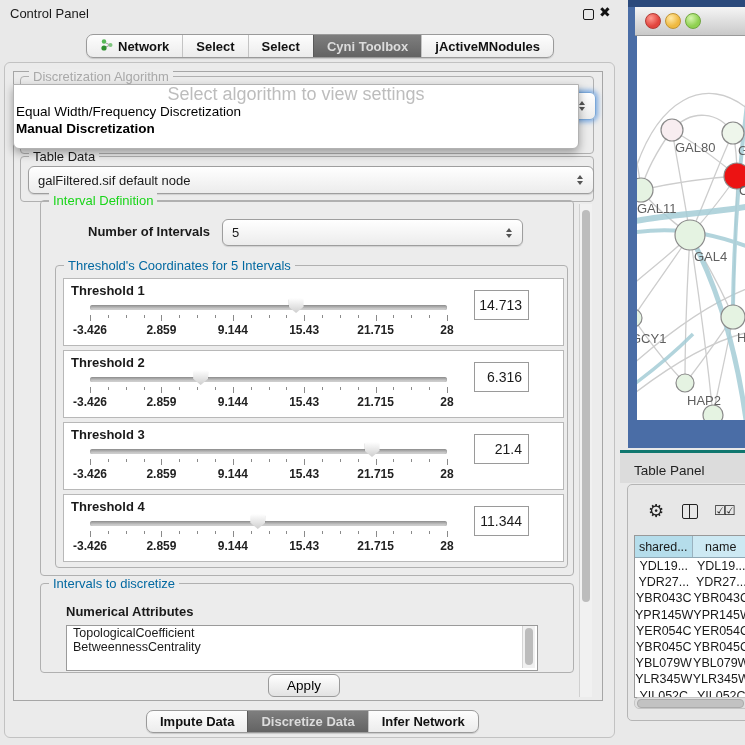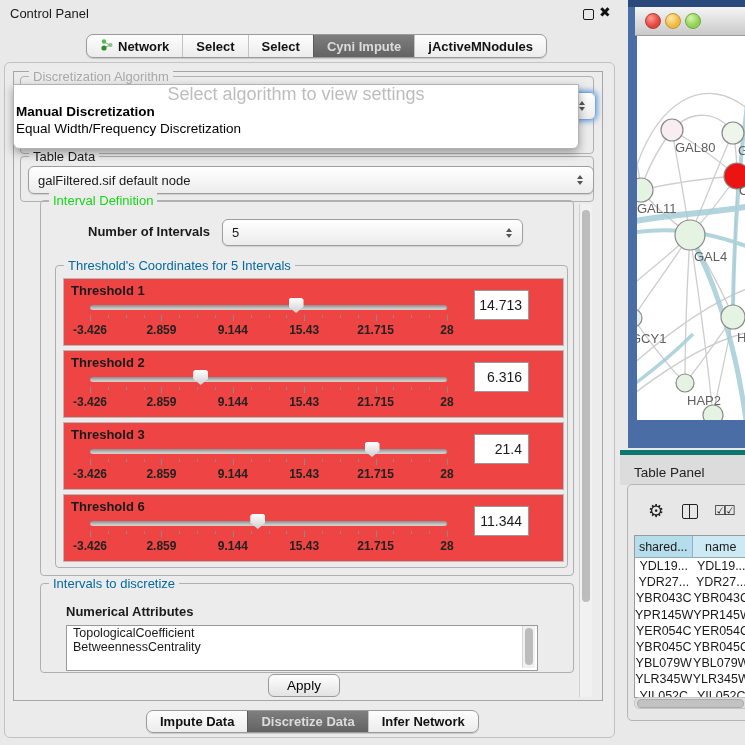--- a/index.html
+++ b/index.html
@@ -51,21 +51,21 @@
   #td-combo{left:28px;top:166px;width:555px;height:26px;}
 
   #panel-scrollbar{left:579px;top:204px;width:12px;height:493px;background:#f1f1f1;border-left:1px solid #d0d0d0;}
   #panel-scrollbar .thumb{position:absolute;left:2px;top:6px;width:8px;height:392px;border-radius:4px;background:#bcbcbc;}
 
   #int-group{left:40px;top:200px;width:532px;height:374px;}
   #noi-label{left:88px;top:224px;width:128px;font-size:13px;font-weight:bold;}
   #noi-combo{left:222px;top:219px;width:290px;height:25px;}
   #thr-group{left:55px;top:265px;width:511px;height:301px;}
 
-  .tbox{position:absolute;left:7px;width:499px;height:66px;border:1px solid #b8b8b8;background:#ef4444;}
+  .tbox{position:absolute;left:7px;width:499px;height:66px;border:1px solid #b8b8b8;background:#ffffff;}
   .tbox .thead{position:absolute;left:7px;top:4px;font-size:13px;font-weight:bold;}
   .tbox .track{position:absolute;left:26px;top:26px;width:357px;height:5px;border-radius:3px;
     background:linear-gradient(#8f8f8f,#dedede);box-shadow:inset 0 0 1px #777;}
   .tbox .handle{position:absolute;top:19px;width:15px;height:15px;
     background:linear-gradient(#ffffff,#cfcfcf);
     clip-path:polygon(0% 12%,12% 0%,88% 0%,100% 12%,100% 58%,50% 100%,0% 58%);
     filter:drop-shadow(0 0 1px #777);}
   .tbox .tick{position:absolute;top:36px;width:1px;height:3px;background:#8a8a8a;}
   .tbox .tick.major{height:6px;}
   .tbox .slab{position:absolute;top:44px;transform:translateX(-50%);font-size:12px;font-weight:bold;color:#222;}
@@ -87,21 +87,21 @@
   #net-topstrip{left:0;top:0;width:117px;height:7px;background:#2b4a7c;}
   #net-titlebar{left:7px;top:7px;width:110px;height:28px;background:linear-gradient(#f5f5f5,#c9c9c9);border-bottom:1px solid #9a9a9a;}
   .light{position:absolute;top:6px;width:14px;height:14px;border-radius:50%;}
   #light-red{left:10px;background:radial-gradient(circle at 35% 30%,#ff9a90,#e2453e 60%);border:1px solid #b23a34;}
   #light-yellow{left:30px;background:radial-gradient(circle at 35% 30%,#ffe9a8,#efb940 60%);border:1px solid #c19432;}
   #light-green{left:50px;background:radial-gradient(circle at 35% 30%,#d6f5b0,#8fd150 60%);border:1px solid #6fa63e;}
   #net-canvas{left:9px;top:36px;width:120px;height:384px;background:#fff;overflow:hidden;}
   #netsvg text{font-family:"Liberation Sans","DejaVu Sans",sans-serif;font-size:13px;fill:#5f5f5f;}
 
   
-  #tp-titlebar{left:620px;top:450px;width:125px;height:30px;background:#dcdcdc;border-top:5px solid #0f766e;}
+  #tp-titlebar{left:620px;top:450px;width:125px;height:30px;background:#dcdcdc;border-top:3px solid #0f766e;}
   #tp-title{left:14px;top:10px;font-size:13.5px;color:#222;}
   #tp-outer{left:627px;top:484px;width:124px;height:235px;border:1px solid #b5b5b5;border-radius:5px;background:#e7e7e7;}
   #gear-ic{left:20px;top:17px;font-size:18px;line-height:18px;color:#222;}
   #col-ic{left:54px;top:19px;width:14px;height:13px;border:1.8px solid #222;border-radius:2px;}
   #col-ic:before{content:"";position:absolute;left:5.5px;top:0;width:1.8px;height:13px;background:#222;}
   #check-ics{left:86px;top:18px;font-size:13px;letter-spacing:-2px;color:#222;}
   #tp-table{left:6px;top:50px;width:115px;height:161px;background:#fff;border:1px solid #999;overflow:hidden;}
   .tp-hrow{display:flex;height:21px;border-bottom:1px solid #8fa8b5;}
   .tp-hcell{font-size:12.5px;display:flex;align-items:center;justify-content:center;border-right:1px solid #9ab2bf;box-sizing:border-box;}
   .tp-hcell.c1{width:73px;background:#b5ddeb;}
@@ -139,21 +139,21 @@
       </span>
       <span>Network</span>
     </div>
     <div class="seg">
         <span>Select</span>
       </div>
     <div class="seg">
         <span>Select</span>
       </div>
     <div class="seg sel">
-        <span>Cyni Impute</span>
+        <span>Cyni Toolbox</span>
       </div>
     <div class="seg">
         <span>jActiveMNodules</span>
       </div>
   </div>
 
   <div class="abs" id="lw-outer"></div>
   <div class="abs" id="lw-inner"></div>
 
   <div class="abs group" id="alg-group">
@@ -161,22 +161,22 @@
   </div>
   <div class="abs combo" id="alg-combo">
     <span class="stepper">
         <span class="tri-up"></span>
         <span class="tri-dn"></span>
       </span>
   </div>
 
   <div class="abs" id="alg-popup">
     <div class="hint">Select algorithm to view settings</div>
+    <div class="pitem">Equal Width/Frequency Discretization</div>
     <div class="pitem bold">Manual Discretization</div>
-    <div class="pitem">Equal Width/Frequency Discretization</div>
   </div>
 
   <div class="abs group" id="td-group">
     <div class="group-title">Table Data</div>
   </div>
   <div class="abs combo" id="td-combo">
     <span>galFiltered.sif default node</span>
     <span class="stepper">
         <span class="tri-up"></span>
         <span class="tri-dn"></span>
@@ -294,21 +294,21 @@
           <div class="tick major" style="left: 383px;"></div>
           <div class="slab" style="left: 26px;">-3.426</div>
           <div class="slab" style="left: 97.4px;">2.859</div>
           <div class="slab" style="left: 168.8px;">9.144</div>
           <div class="slab" style="left: 240.2px;">15.43</div>
           <div class="slab" style="left: 311.6px;">21.715</div>
           <div class="slab" style="left: 383px;">28</div>
           <div class="vfield">21.4</div>
         </div>
         <div class="tbox" style="top: 228px;">
-          <div class="thead">Threshold 6</div>
+          <div class="thead">Threshold 4</div>
           <div class="track"></div>
           <div class="handle" style="left: 186.288px;"></div>
           <div class="tick major" style="left: 26px;"></div>
           <div class="tick" style="left: 43.85px;"></div>
           <div class="tick" style="left: 61.7px;"></div>
           <div class="tick" style="left: 79.55px;"></div>
           <div class="tick major" style="left: 97.4px;"></div>
           <div class="tick" style="left: 115.25px;"></div>
           <div class="tick" style="left: 133.1px;"></div>
           <div class="tick" style="left: 150.95px;"></div>

